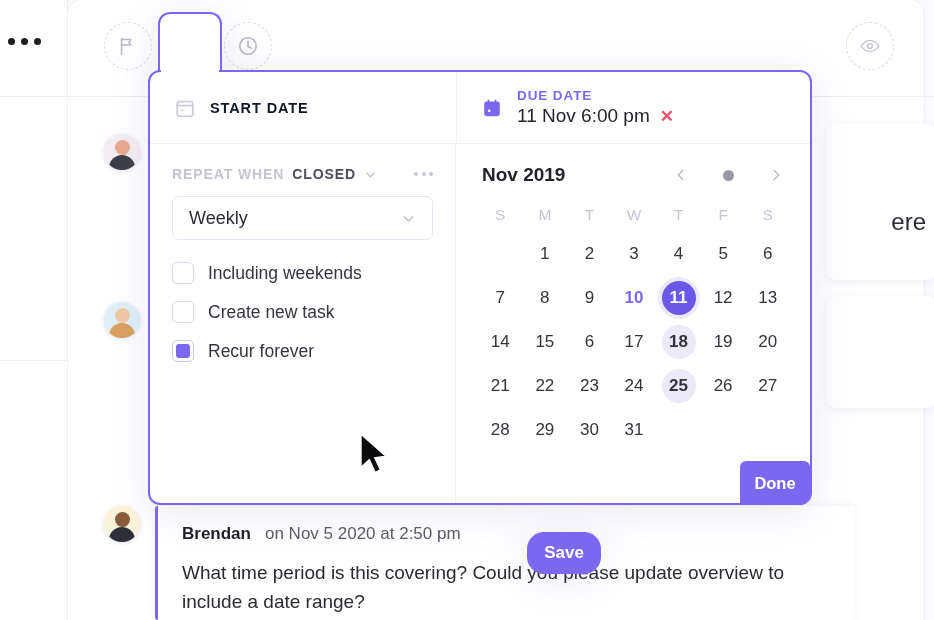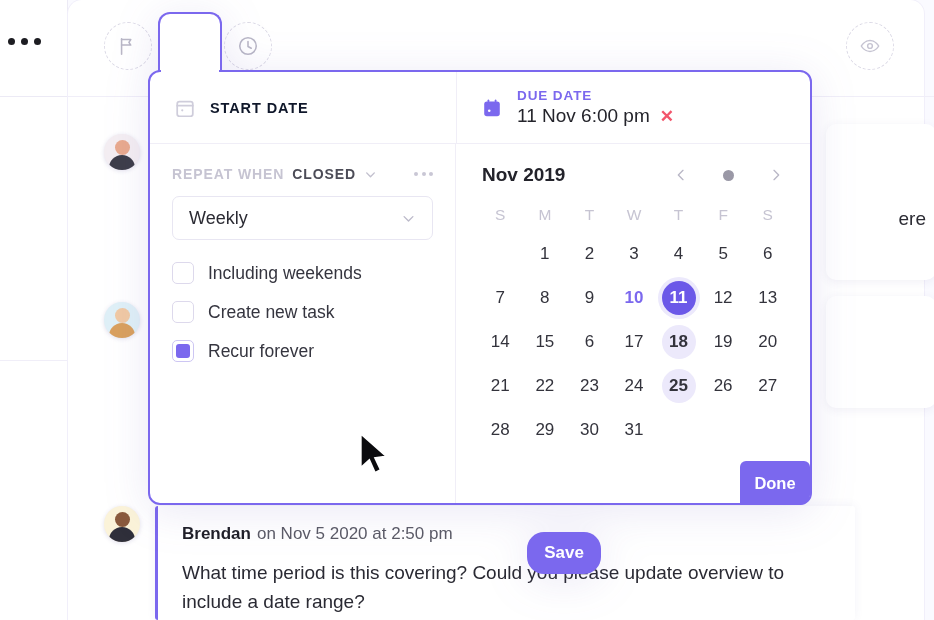--- a/index.html
+++ b/index.html
@@ -52,21 +52,21 @@
     z-index: 6; cursor: pointer;
   }
 
   
   .bg-card {
     position: absolute; background: #ffffff; border-radius: 10px;
     box-shadow: 0 2px 10px rgba(80,70,140,.08);
   }
   .bg-card .txt {
     position: absolute; right: 10px; top: 84px;
-    font-size: 19px; color: #2b2b33; white-space: nowrap;
+    font-size: 24px; color: #2b2b33; white-space: nowrap;
   }
   .avatar {
     position: absolute; width: 36px; height: 36px; border-radius: 50%;
     overflow: hidden; display: flex; align-items: flex-end; justify-content: center;
     box-shadow: 0 1px 4px rgba(90,80,150,.18);
   }
   .av-head { width: 15px; height: 15px; border-radius: 50%; position:absolute; top: 6px; }
   .av-body { width: 26px; height: 15px; border-radius: 13px 13px 0 0; position:absolute; bottom:0; }
 
   
@@ -185,21 +185,21 @@
 
   
   .comment {
     position: absolute; left: 155px; top: 506px; width: 700px; height: 114px;
     background: #fff; border-left: 3px solid #7b68ee; border-radius: 3px;
     box-shadow: 0 -1px 10px rgba(90,80,150,.07);
     padding: 18px 24px; z-index: 4;
   }
   .c-head { font-size: 17px; }
   .c-head .c-name { font-weight: 700; color: #1f1f27; }
-  .c-head .c-meta { color: #5b5b66; margin-left: 6px; text-align: center; }
+  .c-head .c-meta { color: #5b5b66; margin-left: 14px; text-align: center; }
   .c-body { margin-top: 14px; font-size: 19px; color: #2a2a33; line-height: 1.55; }
 
   .cursor { position: absolute; left: 358px; top: 432px; z-index: 30; }
 </style>
 </head>
 <body>
 
 <div id="app">
 
   <div class="left-rail">

